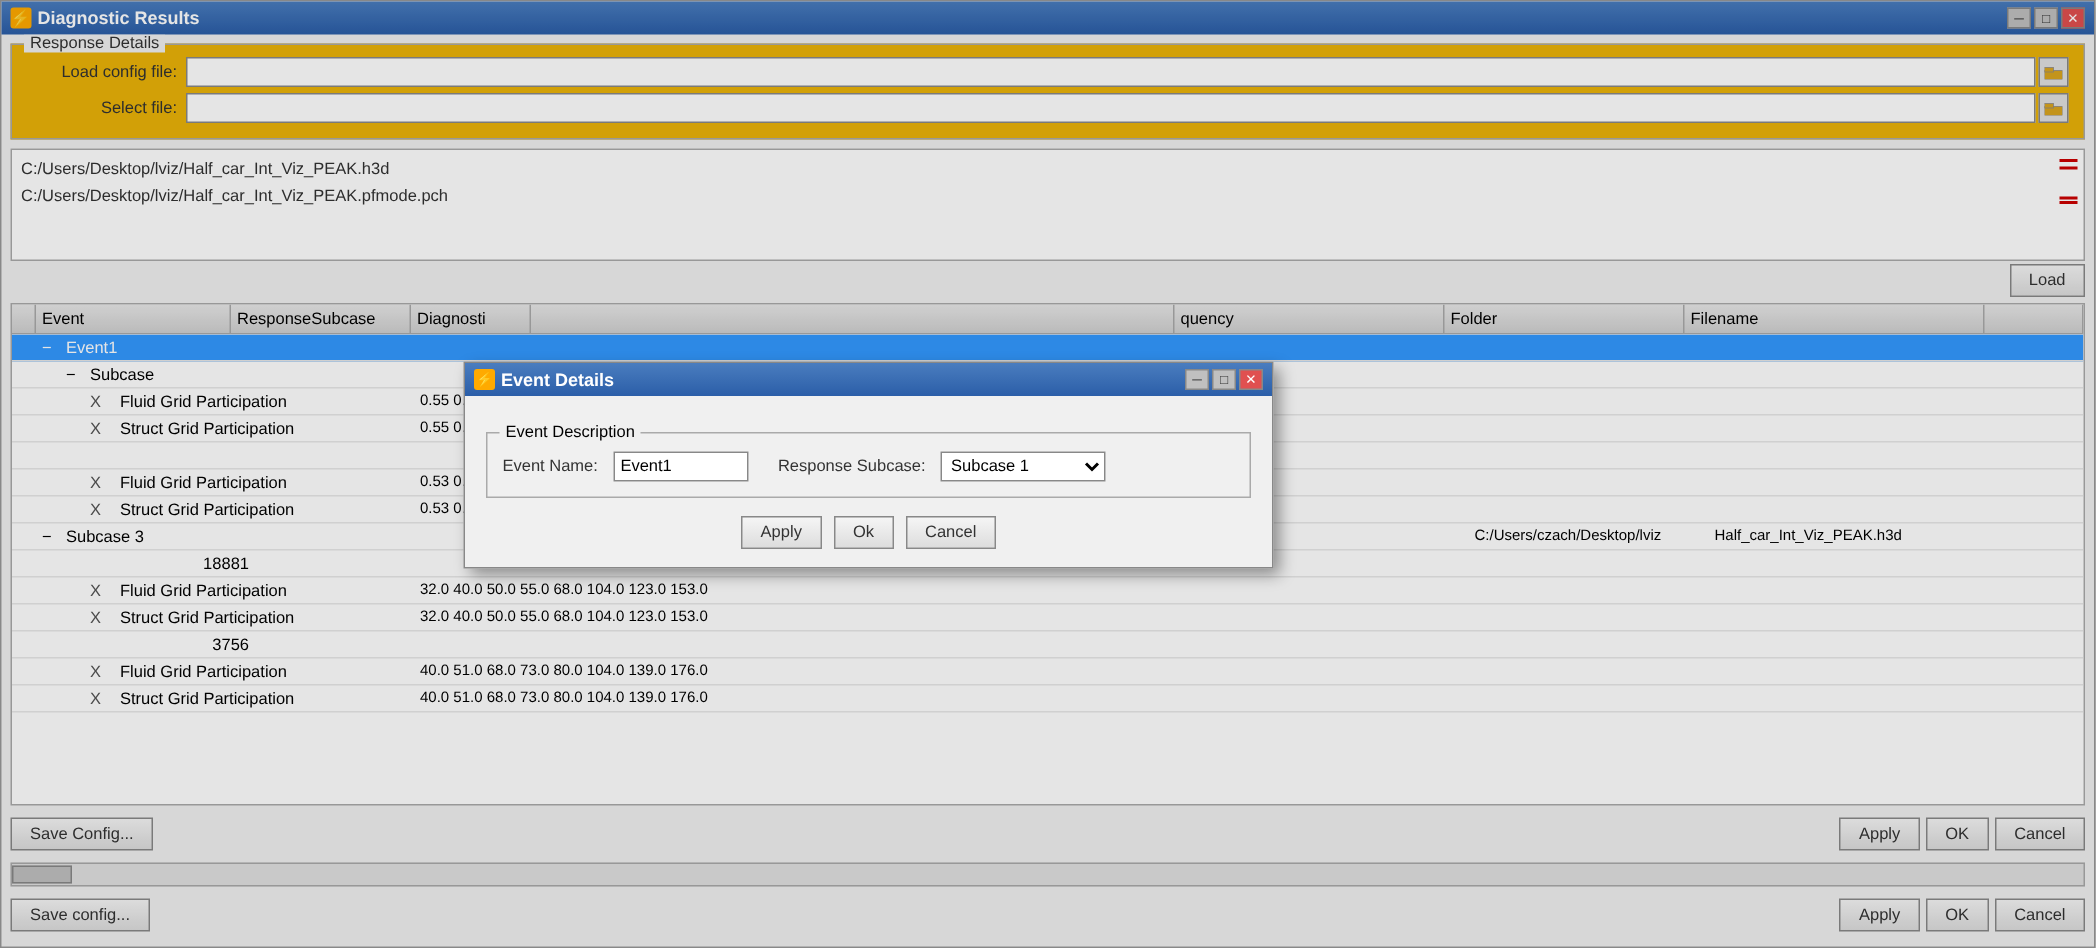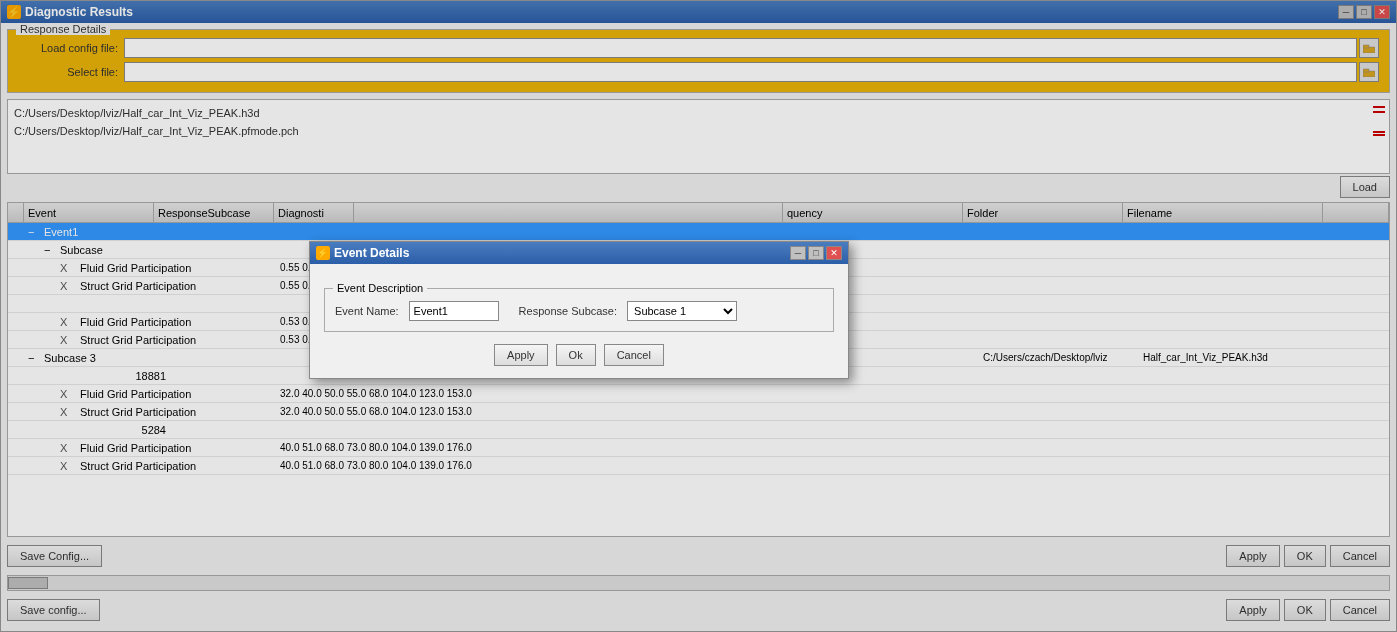--- a/index.html
+++ b/index.html
@@ -326,21 +326,21 @@
           <div class="cell x-mark" style="width:20px; flex-shrink:0;">X</div>
           <div class="cell" style="width:200px; flex-shrink:0;">Struct Grid Participation</div>
           <div class="cell" style="flex:1; font-size:10px;">32.0 40.0 50.0 55.0 68.0 104.0 123.0 153.0</div>
           <div class="cell" style="width:160px; flex-shrink:0;"></div>
           <div class="cell" style="width:200px; flex-shrink:0;"></div>
           <div class="cell" style="width:50px; flex-shrink:0;"></div>
         </div>
 
         <div class="tree-row">
           <div style="width:32px; flex-shrink:0;"></div>
-          <div class="cell" style="width:130px; flex-shrink:0; text-align:right; justify-content:flex-end;">5284</div>
+          <div class="cell" style="width:130px; flex-shrink:0; text-align:right; justify-content:flex-end;">3756</div>
           <div class="cell" style="flex:1;"></div>
         </div>
 
         <div class="tree-row">
           <div style="width:48px; flex-shrink:0;"></div>
           <div class="cell x-mark" style="width:20px; flex-shrink:0;">X</div>
           <div class="cell" style="width:200px; flex-shrink:0;">Fluid Grid Participation</div>
           <div class="cell" style="flex:1; font-size:10px;">40.0 51.0 68.0 73.0 80.0 104.0 139.0 176.0</div>
           <div class="cell" style="width:160px; flex-shrink:0;"></div>
           <div class="cell" style="width:200px; flex-shrink:0;"></div>

